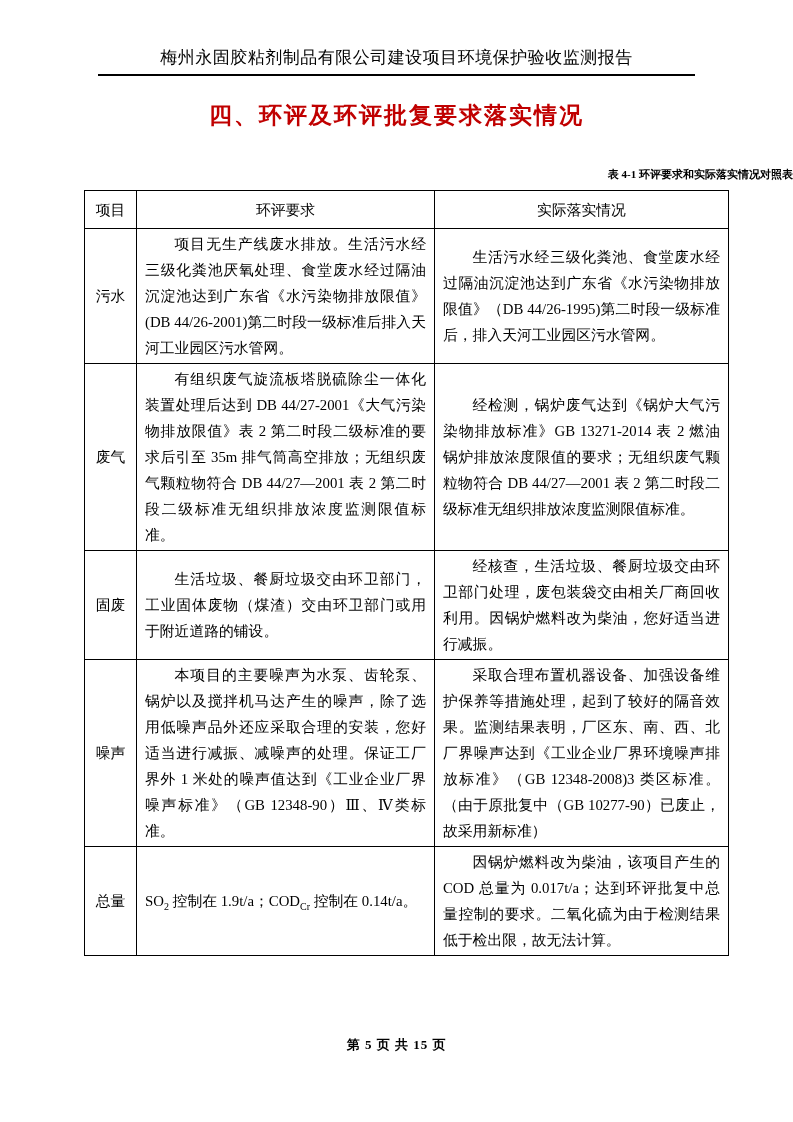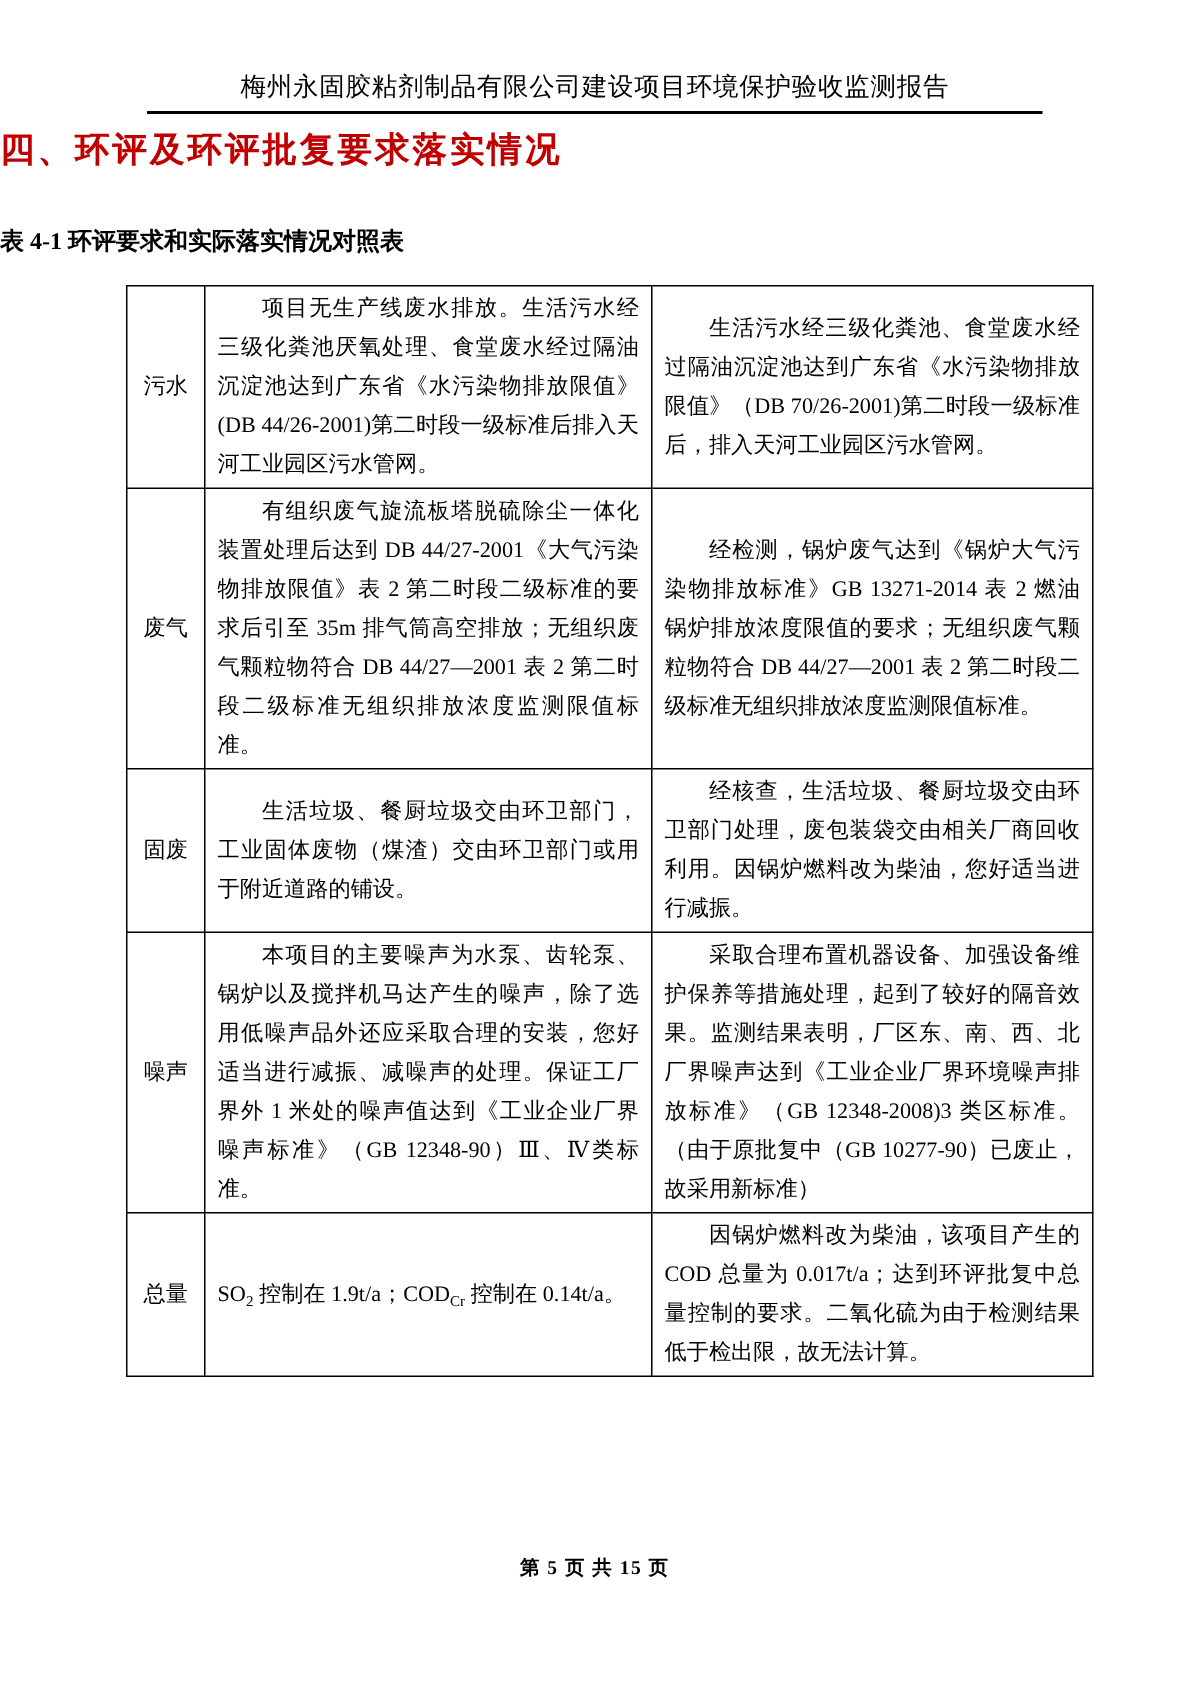--- a/index.html
+++ b/index.html
@@ -18,29 +18,29 @@
   .page-header {
     width: 597px;
     margin: 46px auto 0 auto;
     text-align: center;
     font-size: 17px;
     letter-spacing: 0.5px;
     padding-bottom: 5px;
     border-bottom: 2px solid #000;
   }
   .doc-title {
-    text-align: left;
+    text-align: center;
     font-size: 23px;
     font-weight: bold;
-    margin-top: 8px;
+    margin-top: 24px;
     letter-spacing: 2px;
   }
   .table-caption {
-    text-align: left;
-    font-size: 16px;
+    text-align: right;
+    font-size: 11px;
     font-weight: bold;
     margin-top: 36px;
   }
   table.cmp {
     position: absolute;
     left: 84px;
     top: 190px;
     width: 644px;
     border-collapse: collapse;
     table-layout: fixed;
@@ -93,28 +93,33 @@
 
 <div class="table-caption">表 4-1 环评要求和实际落实情况对照表</div>
 
 <table class="cmp">
   <colgroup>
     <col class="c-item">
     <col class="c-req">
     <col class="c-impl">
   </colgroup>
   <tbody>
+      <tr>
+    <th class="th-cell">项目</th>
+    <th class="th-cell">环评要求</th>
+    <th class="th-cell">实际落实情况</th>
+  </tr>
 
   <tr class="h-r1">
     <td class="label-cell">污水</td>
     <td class="para-cell">
       <div class="para">项目无生产线废水排放。生活污水经三级化粪池厌氧处理、食堂废水经过隔油沉淀池达到广东省《水污染物排放限值》(DB 44/26-2001)第二时段一级标准后排入天河工业园区污水管网。</div>
     </td>
     <td class="para-cell">
-      <div class="para">生活污水经三级化粪池、食堂废水经过隔油沉淀池达到广东省《水污染物排放限值》（DB 70/26-2001)第二时段一级标准后，排入天河工业园区污水管网。</div>
+      <div class="para">生活污水经三级化粪池、食堂废水经过隔油沉淀池达到广东省《水污染物排放限值》（DB 44/26-1995)第二时段一级标准后，排入天河工业园区污水管网。</div>
     </td>
   </tr>
 
   <tr class="h-r2">
     <td class="label-cell">废气</td>
     <td class="para-cell">
       <div class="para">有组织废气旋流板塔脱硫除尘一体化装置处理后达到 DB 44/27-2001《大气污染物排放限值》表 2 第二时段二级标准的要求后引至 35m 排气筒高空排放；无组织废气颗粒物符合 DB 44/27—2001 表 2 第二时段二级标准无组织排放浓度监测限值标准。</div>
     </td>
     <td class="para-cell">
       <div class="para">经检测，锅炉废气达到《锅炉大气污染物排放标准》GB 13271-2014 表 2 燃油锅炉排放浓度限值的要求；无组织废气颗粒物符合 DB 44/27—2001 表 2 第二时段二级标准无组织排放浓度监测限值标准。</div>

